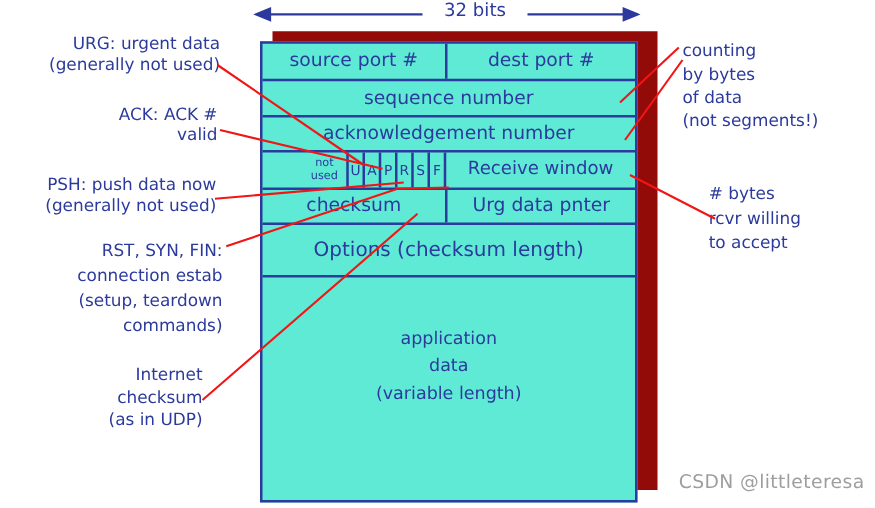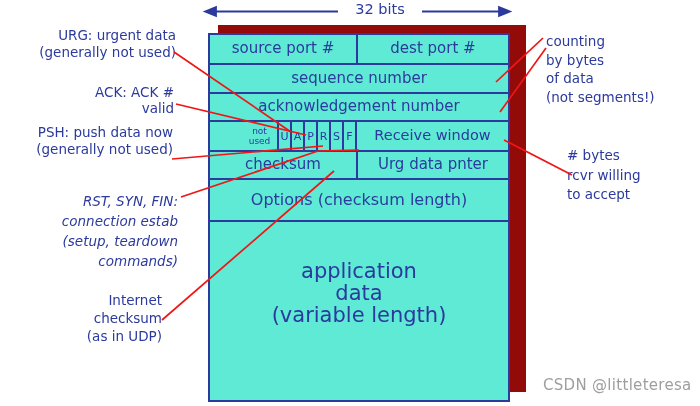--- a/index.html
+++ b/index.html
@@ -22,32 +22,32 @@
     text-align:center; font-size:15px; line-height:1.05; overflow:hidden;
   }
   .br { border-right:2px solid var(--navy); }
   .w148 { width:148px; } .grow { flex:1; }
   .tiny { font-size:11px; white-space:pre-line; line-height:1.12; width:32px;margin-top:31px; }
   .tiny2 { font-size:9px; white-space:pre-line; line-height:1.12; width:37px; }
   .flag { width:13px; font-size:11px; padding-top:1px; }
   .rw { font-size:14.5px; }
   .opt { font-size:16px; }
   .appdata {
-    padding-top:38px; text-align:center; font-size:21px; line-height:22px;
+    padding-top:38px; text-align:center; font-size:14px; line-height:22px;
     white-space:pre-line;
   }
   .ann {
     position:absolute; font-size:13.5px; line-height:17px; white-space:pre-line;
     color:var(--navy); z-index:0;
   }
   .ra { text-align:right; }
   .ann-urg  { left:2px;  top:27px;  width:174px; }
   .ann-ack  { left:2px;  top:84px;  width:172px; line-height:16px; }
-  .ann-psh  { left:2px;  top:124px; width:171px; }
-  .ann-rst  { left:2px;  top:191px; width:176px; line-height:20px;font-style:italic; }
+  .ann-psh  { left:2px;  top:140px; width:171px; }
+  .ann-rst  { left:2px;  top:191px; width:176px; line-height:20px; }
   .ann-ichk { left:2px;  top:291px; width:160px; line-height:18px; }
   .ann-counting { left:546px; top:32px;  width:152px; line-height:18.5px; }
   .ann-rcvr     { left:567px; top:146px; width:132px; line-height:19.5px; }
   .bits-label {
     position:absolute; left:338px; top:1px; width:84px; text-align:center;
     font-size:14.5px; color:var(--navy); z-index:2;
   }
   .overlay { position:absolute; left:0; top:0; z-index:2; pointer-events:none; }
   .watermark {
     position:absolute; left:527px; top:376px; font-size:15px; color:var(--wm);

